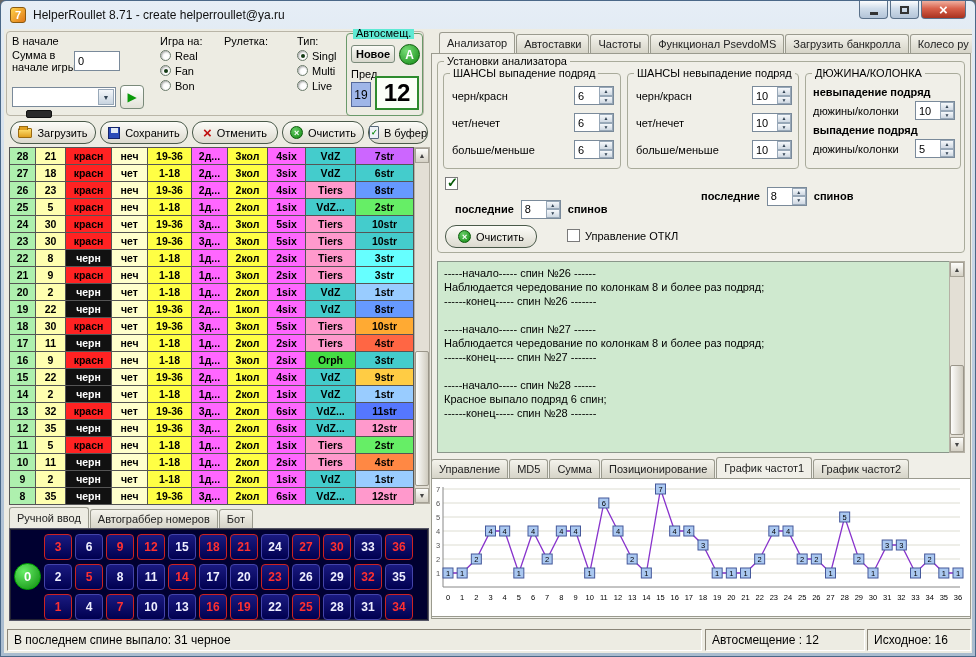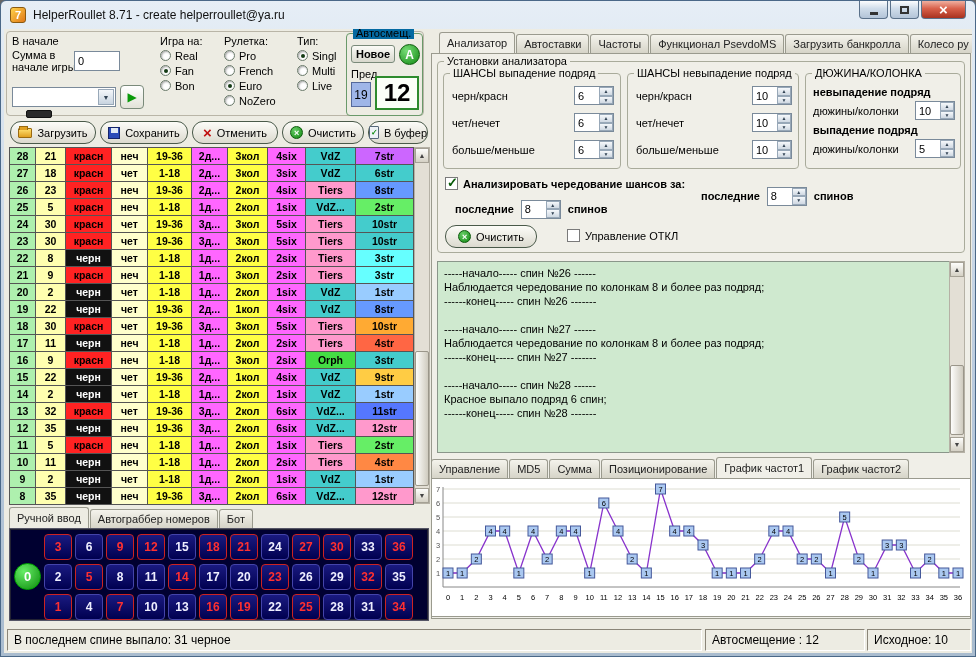--- a/index.html
+++ b/index.html
@@ -36,21 +36,21 @@
   .play-icon{color:#0a9a0a;font-size:12px;}
   .dashbtn{position:absolute;width:26px;height:8px;background:#2a2a2a;border:1px solid #111;border-radius:2px;}
   .radiocol{position:absolute;display:flex;flex-direction:column;gap:2px;}
   .radio{display:flex;align-items:center;gap:4px;font-size:11px;height:13px;}
   .rdot{width:11px;height:11px;border-radius:50%;background:#fff;border:1px solid #6a7a6a;
        box-shadow:inset 1px 1px 2px #aaa;position:relative;flex:none;}
   .rdot.sel::after{content:"";position:absolute;left:2.5px;top:2.5px;width:4px;height:4px;border-radius:50%;background:#143a14;}
   
   .gbox{position:absolute;border:1px solid #a9ab9b;border-radius:4px;}
   .gbox.accent{border-color:#6a9a6a;}
-  .gcap{position:absolute;top:-7px;left:6px;background:#0369a1;padding:0 3px;font-size:11px;white-space:nowrap;}
+  .gcap{position:absolute;top:-7px;left:6px;background:#5eead4;padding:0 3px;font-size:11px;white-space:nowrap;}
   .page .gcap, .onpage{background:#f0efe8;}
   
   .novoe{position:absolute;left:4px;top:11px;width:44px;height:18px;border:1px solid #7a8a7a;border-radius:3px;
        background:linear-gradient(180deg,#fbfbf7,#d8d8cd);font-size:11px;font-weight:bold;display:flex;
        align-items:center;justify-content:center;}
   .abtn{position:absolute;left:52px;top:10px;width:21px;height:21px;border-radius:50%;
        background:radial-gradient(circle at 35% 30%,#77dd77,#118811);border:1px solid #0a5a0a;color:#fff;
        font-weight:bold;font-size:12px;display:flex;align-items:center;justify-content:center;}
   .predlab{position:absolute;left:4px;top:34px;font-size:11px;}
   .prevval{position:absolute;left:4px;top:48px;width:20px;height:25px;background:#9fb6e8;border:1px solid #55699a;
@@ -176,38 +176,20 @@
         <label class="radio">
           <span class="rdot sel"></span>
           <span class="rtext">Fan</span>
         </label>
         <label class="radio">
           <span class="rdot"></span>
           <span class="rtext">Bon</span>
         </label>
       </div>
     <div class="lab" style="left:220px;top:6px">Рулетка:</div>
-    <div class="radiocol" style="left:220px;top:20px">
-        <label class="radio">
-          <span class="rdot"></span>
-          <span class="rtext">Pro</span>
-        </label>
-        <label class="radio">
-          <span class="rdot"></span>
-          <span class="rtext">French</span>
-        </label>
-        <label class="radio">
-          <span class="rdot sel"></span>
-          <span class="rtext">Euro</span>
-        </label>
-        <label class="radio">
-          <span class="rdot"></span>
-          <span class="rtext">NoZero</span>
-        </label>
-      </div>
     <div class="lab" style="left:293px;top:6px">Тип:</div>
     <div class="radiocol" style="left:293px;top:20px">
         <label class="radio">
           <span class="rdot sel"></span>
           <span class="rtext">Singl</span>
         </label>
         <label class="radio">
           <span class="rdot"></span>
           <span class="rtext">Multi</span>
         </label>
@@ -554,21 +536,21 @@
         <div class="zerobtn" style="left: 4px; top: 34px;">0</div>
       </div>
 
     <div class="sp" style="left:3px;top:600px;width:695px">
         <span>В последнем спине выпало: 31 черное</span>
       </div>
     <div class="sp" style="left:701px;top:600px;width:160px">
         <span>Автосмещение : 12</span>
       </div>
     <div class="sp" style="left:863px;top:600px;width:104px">
-        <span>Исходное: 10</span>
+        <span>Исходное: 16</span>
       </div>
 
     <div class="page"></div>
     <div class="tabstrip clip" style="left:435px;top:3px;width:540px;z-index:2">
         <div class="tab active">Анализатор</div>
         <div class="tab">Автоставки</div>
         <div class="tab">Частоты</div>
         <div class="tab">Функционал PsevdoMS</div>
         <div class="tab">Загрузить банкролла</div>
         <div class="tab">Колесо ру</div>
@@ -672,21 +654,20 @@
                   <span class="sparrow">▼</span>
                 </span>
               </span></span>
         </div>
       </div>
     </div>
 
     <div class="checkblock" style="left:441px;top:148px">
       <div class="cbrow">
         <span class="cb checked"></span>
-        <span class="cblab">Анализировать чередование шансов за:</span>
       </div>
       <div class="spinline">
         <span class="cblab">последние</span>
         <span><span class="spinner">
               <span class="spinval">8</span>
               <span class="sparrows">
                 <span class="sparrow">▲</span>
                 <span class="sparrow">▼</span>
               </span>
             </span></span>

